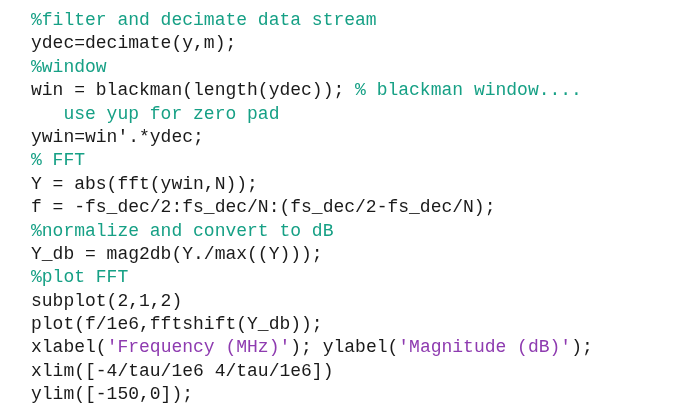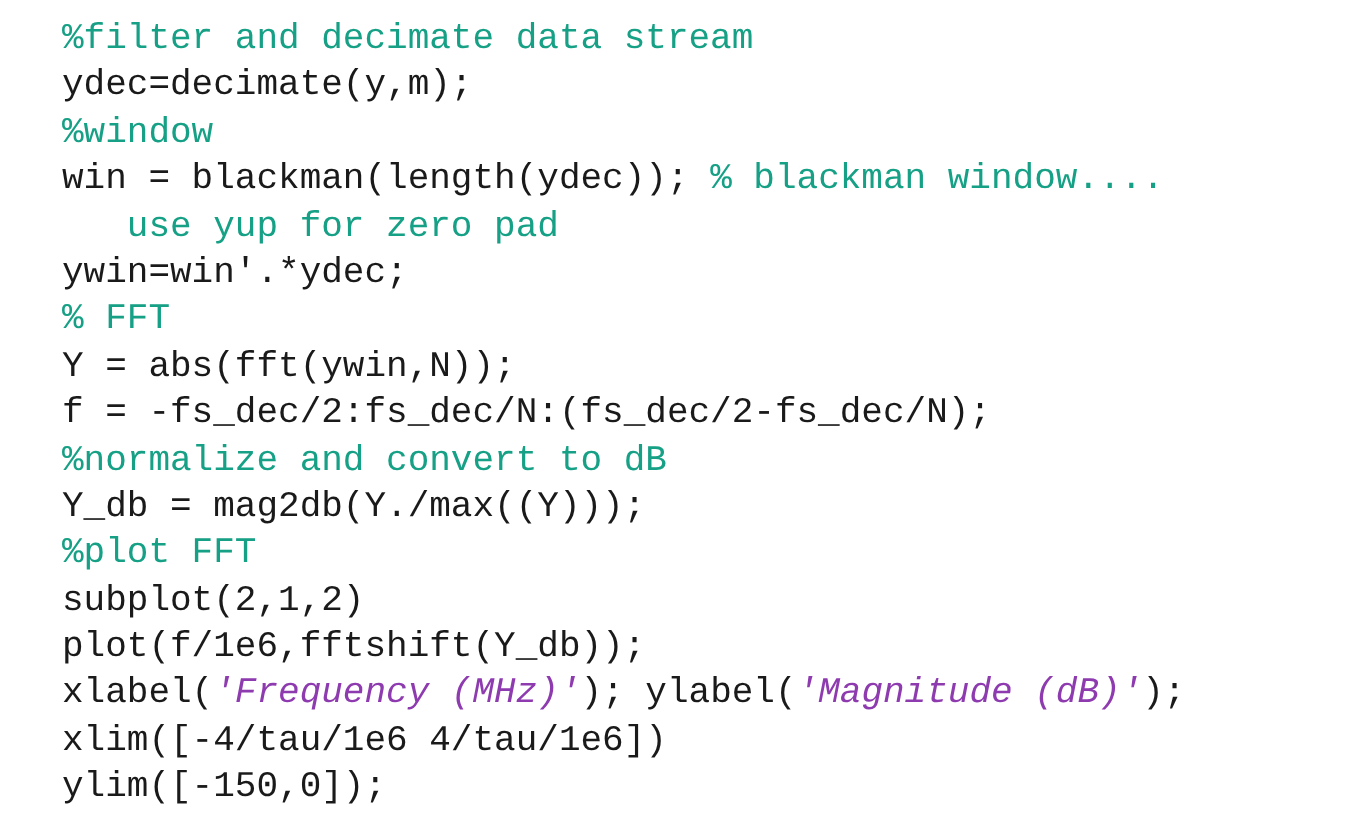--- a/index.html
+++ b/index.html
@@ -18,18 +18,18 @@
     font-size: 18px;
     line-height: 23.4px;
     white-space: pre;
     letter-spacing: 0px;
   }
   .line {
     height: 23.4px;
   }
   .seg-code    { color: var(--code-color, #1a1a1a); }
   .seg-comment { color: var(--comment-color, #16a085); }
-  .seg-string  { color: var(--string-color, #8e3bb0); font-style: italic; }
+  .seg-string  { color: var(--string-color, #8e3bb0); }
 </style>
 </head>
 <body style="background: rgb(255, 255, 255);">
 
 <div class="code-block"><div class="line"><span class="seg-comment">%filter and decimate data stream</span></div><div class="line"><span class="seg-code">ydec=decimate(y,m);</span></div><div class="line"><span class="seg-comment">%window</span></div><div class="line"><span class="seg-code">win = blackman(length(ydec)); </span><span class="seg-comment">% blackman window....</span></div><div class="line"><span class="seg-comment">   use yup for zero pad</span></div><div class="line"><span class="seg-code">ywin=win'.*ydec;</span></div><div class="line"><span class="seg-comment">% FFT</span></div><div class="line"><span class="seg-code">Y = abs(fft(ywin,N));</span></div><div class="line"><span class="seg-code">f = -fs_dec/2:fs_dec/N:(fs_dec/2-fs_dec/N);</span></div><div class="line"><span class="seg-comment">%normalize and convert to dB</span></div><div class="line"><span class="seg-code">Y_db = mag2db(Y./max((Y)));</span></div><div class="line"><span class="seg-comment">%plot FFT</span></div><div class="line"><span class="seg-code">subplot(2,1,2)</span></div><div class="line"><span class="seg-code">plot(f/1e6,fftshift(Y_db));</span></div><div class="line"><span class="seg-code">xlabel(</span><span class="seg-string">'Frequency (MHz)'</span><span class="seg-code">); ylabel(</span><span class="seg-string">'Magnitude (dB)'</span><span class="seg-code">);</span></div><div class="line"><span class="seg-code">xlim([-4/tau/1e6 4/tau/1e6])</span></div><div class="line"><span class="seg-code">ylim([-150,0]);</span></div></div>
 
 </body></html>

